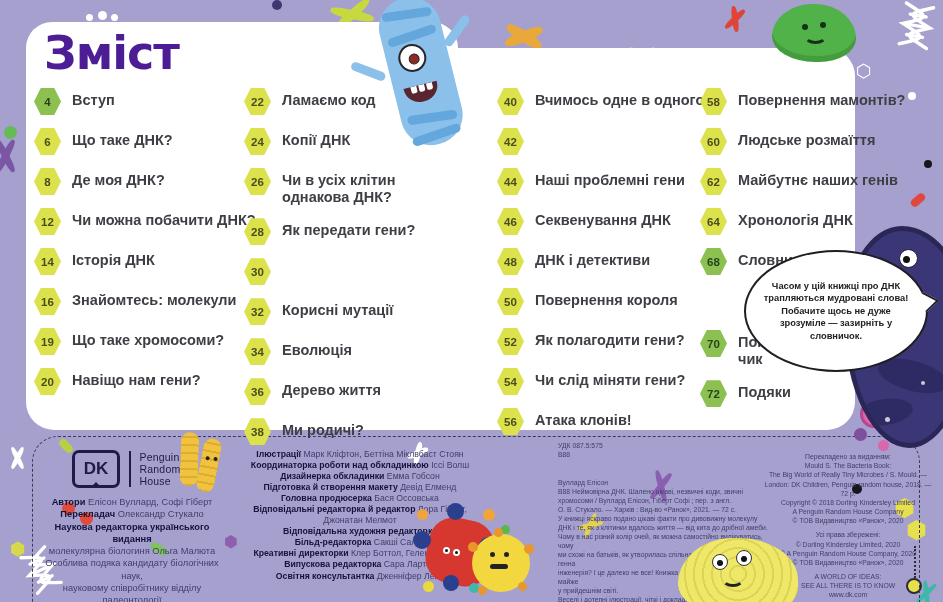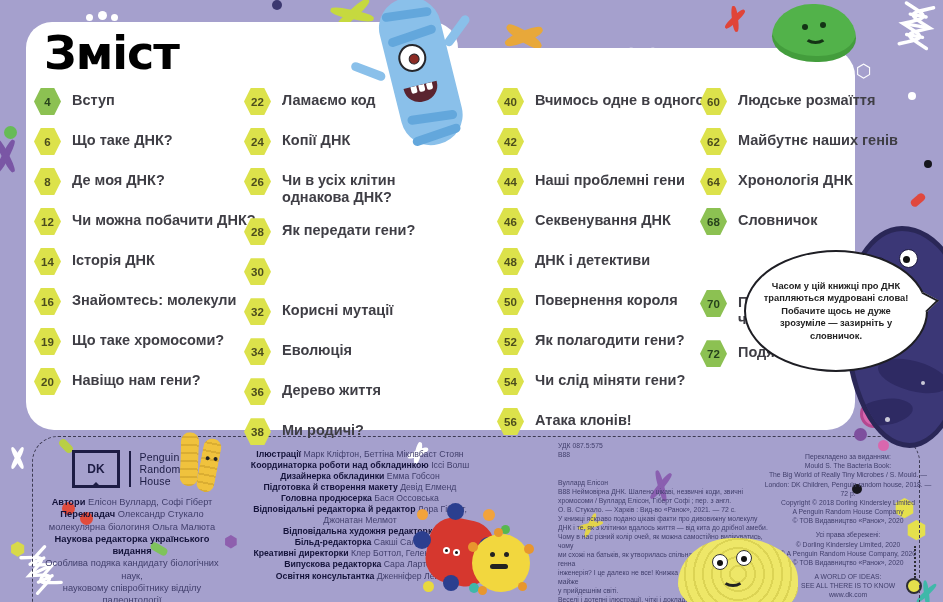--- a/index.html
+++ b/index.html
@@ -4,21 +4,21 @@
 <style>
   html,body{margin:0;padding:0;}
   body{width:943px;height:602px;overflow:hidden;font-family:"Liberation Sans","DejaVu Sans",sans-serif;}
   .page{position:relative;width:943px;height:602px;background:#a5a0cd;overflow:hidden;}
 
   
   .panel-tab{position:absolute;left:26px;top:22px;width:432px;height:60px;background:#fff;border-radius:26px 26px 0 0;z-index:2;}
   .panel-main{position:absolute;left:26px;top:48px;width:829px;height:382px;background:#fff;border-radius:28px;z-index:2;}
 
   .page-title{position:absolute;left:44px;top:26px;z-index:4;font-family:"DejaVu Sans","Liberation Sans",sans-serif;
-    font-weight:bold;font-size:46px;color:#000000;letter-spacing:-1px;}
+    font-weight:bold;font-size:46px;color:#4c1d95;letter-spacing:-1px;}
 
   
   .toc-col{position:absolute;z-index:4;display:flex;flex-direction:column;gap:13px;}
   #toc-col-1{left:34px;top:88px;}
   #toc-col-2{left:244px;top:88px;}
   #toc-col-3{left:497px;top:88px;}
   #toc-col-4{left:700px;top:88px;}
   .toc-item{display:flex;align-items:flex-start;gap:11px;min-height:25px;}
   .hex{flex:0 0 auto;width:27px;height:27px;background:#dce24b;
     clip-path:polygon(25% 0%,75% 0%,100% 50%,75% 100%,25% 100%,0% 50%);
@@ -42,22 +42,22 @@
   .credit-block b{color:#14133a;font-weight:700;}
   #left-credits{left:36px;top:496px;width:192px;text-align:center;font-size:9.3px;line-height:1.32;}
   #center-credits{left:250px;top:449px;width:220px;text-align:center;font-size:8.7px;line-height:1.27;}
   #biblio-head{left:558px;top:441px;width:210px;text-align:left;font-size:6.8px;line-height:1.35;}
   #biblio-lines{left:558px;top:479px;width:212px;text-align:left;font-size:6.8px;line-height:1.32;}
   #right-credits{left:760px;top:452px;width:176px;text-align:center;font-size:6.8px;line-height:1.35;}
   .spacer{height:5px;}
 
   
   .dk-logo{position:absolute;left:72px;top:450px;display:flex;align-items:center;gap:9px;z-index:3;}
-  .dk-box{width:42px;height:32px;border:3px solid #1d1c44;border-radius:0;display:flex;align-items:center;justify-content:center;
-    font-weight:800;font-size:12px;color:#1d1c44;position:relative;background:#fff0;}
+  .dk-box{width:42px;height:32px;border:3px solid #1d1c44;border-radius:7px;display:flex;align-items:center;justify-content:center;
+    font-weight:800;font-size:17px;color:#1d1c44;position:relative;background:#fff0;}
   .dk-box:after{content:"";position:absolute;bottom:-3px;left:50%;transform:translateX(-50%);
     width:0;height:0;border-left:6px solid transparent;border-right:6px solid transparent;border-bottom:6px solid #1d1c44;}
   .dk-sep{width:1.5px;height:36px;background:#1d1c44;}
   .prh-text{font-size:10.5px;color:#1d1c44;line-height:1.15;white-space:pre-line;letter-spacing:.2px;}
 
   
   .chrx{position:absolute;z-index:1;}
   .chrx i{position:absolute;left:40%;top:0;width:22%;height:100%;border-radius:40%;background:currentColor;}
   .chrx i:first-child{transform:rotate(27deg);}
   .chrx i:last-child{transform:rotate(-27deg);}
@@ -315,20 +315,24 @@
         <div class="hex">54</div>
         <div class="toc-label">Чи слід міняти гени?</div>
       </div>
       <div class="toc-item">
         <div class="hex">56</div>
         <div class="toc-label">Атака клонів!</div>
       </div>
     </div>
   <div class="toc-col" id="toc-col-4">
       <div class="toc-item">
+        <div class="hex">58</div>
+        <div class="toc-label">Повернення мамонтів?</div>
+      </div>
+      <div class="toc-item">
         <div class="hex">60</div>
         <div class="toc-label">Людське розмаїття</div>
       </div>
       <div class="toc-item">
         <div class="hex">62</div>
         <div class="toc-label">Майбутнє наших генів</div>
       </div>
       <div class="toc-item">
         <div class="hex">64</div>
         <div class="toc-label">Хронологія ДНК</div>
@@ -405,22 +409,22 @@
       </div>
     <div class="dk-sep"></div>
     <div class="prh-text">Penguin
 Random
 House</div>
   </div>
 
   <div class="credit-block" id="left-credits">
       <div class="cl"><b>Автори</b> Елісон Вуллард, Софі Гіберт</div>
       <div class="cl"><b>Перекладач</b> Олександр Стукало</div>
+      <div class="cl"><b>Наукова редакторка українського видання</b></div>
       <div class="cl">молекулярна біологиня Ольга Малюта</div>
-      <div class="cl"><b>Наукова редакторка українського видання</b></div>
       <div class="cl">Особлива подяка кандидату біологічних наук,</div>
       <div class="cl">науковому співробітнику відділу палеонтології</div>
     </div>
   <div class="credit-block" id="center-credits">
       <div class="cl"><b>Ілюстрації</b> Марк Кліфтон, Беттіна Міклвбаст Стоян</div>
       <div class="cl"><b>Координаторка роботи над обкладинкою</b> Іссі Волш</div>
       <div class="cl"><b>Дизайнерка обкладинки</b> Емма Гобсон</div>
       <div class="cl"><b>Підготовка й створення макету</b> Девід Елменд</div>
       <div class="cl"><b>Головна продюсерка</b> Бася Оссовська</div>
       <div class="cl"><b>Відповідальні редакторка й редактор</b> Лора Гіберт,</div>

